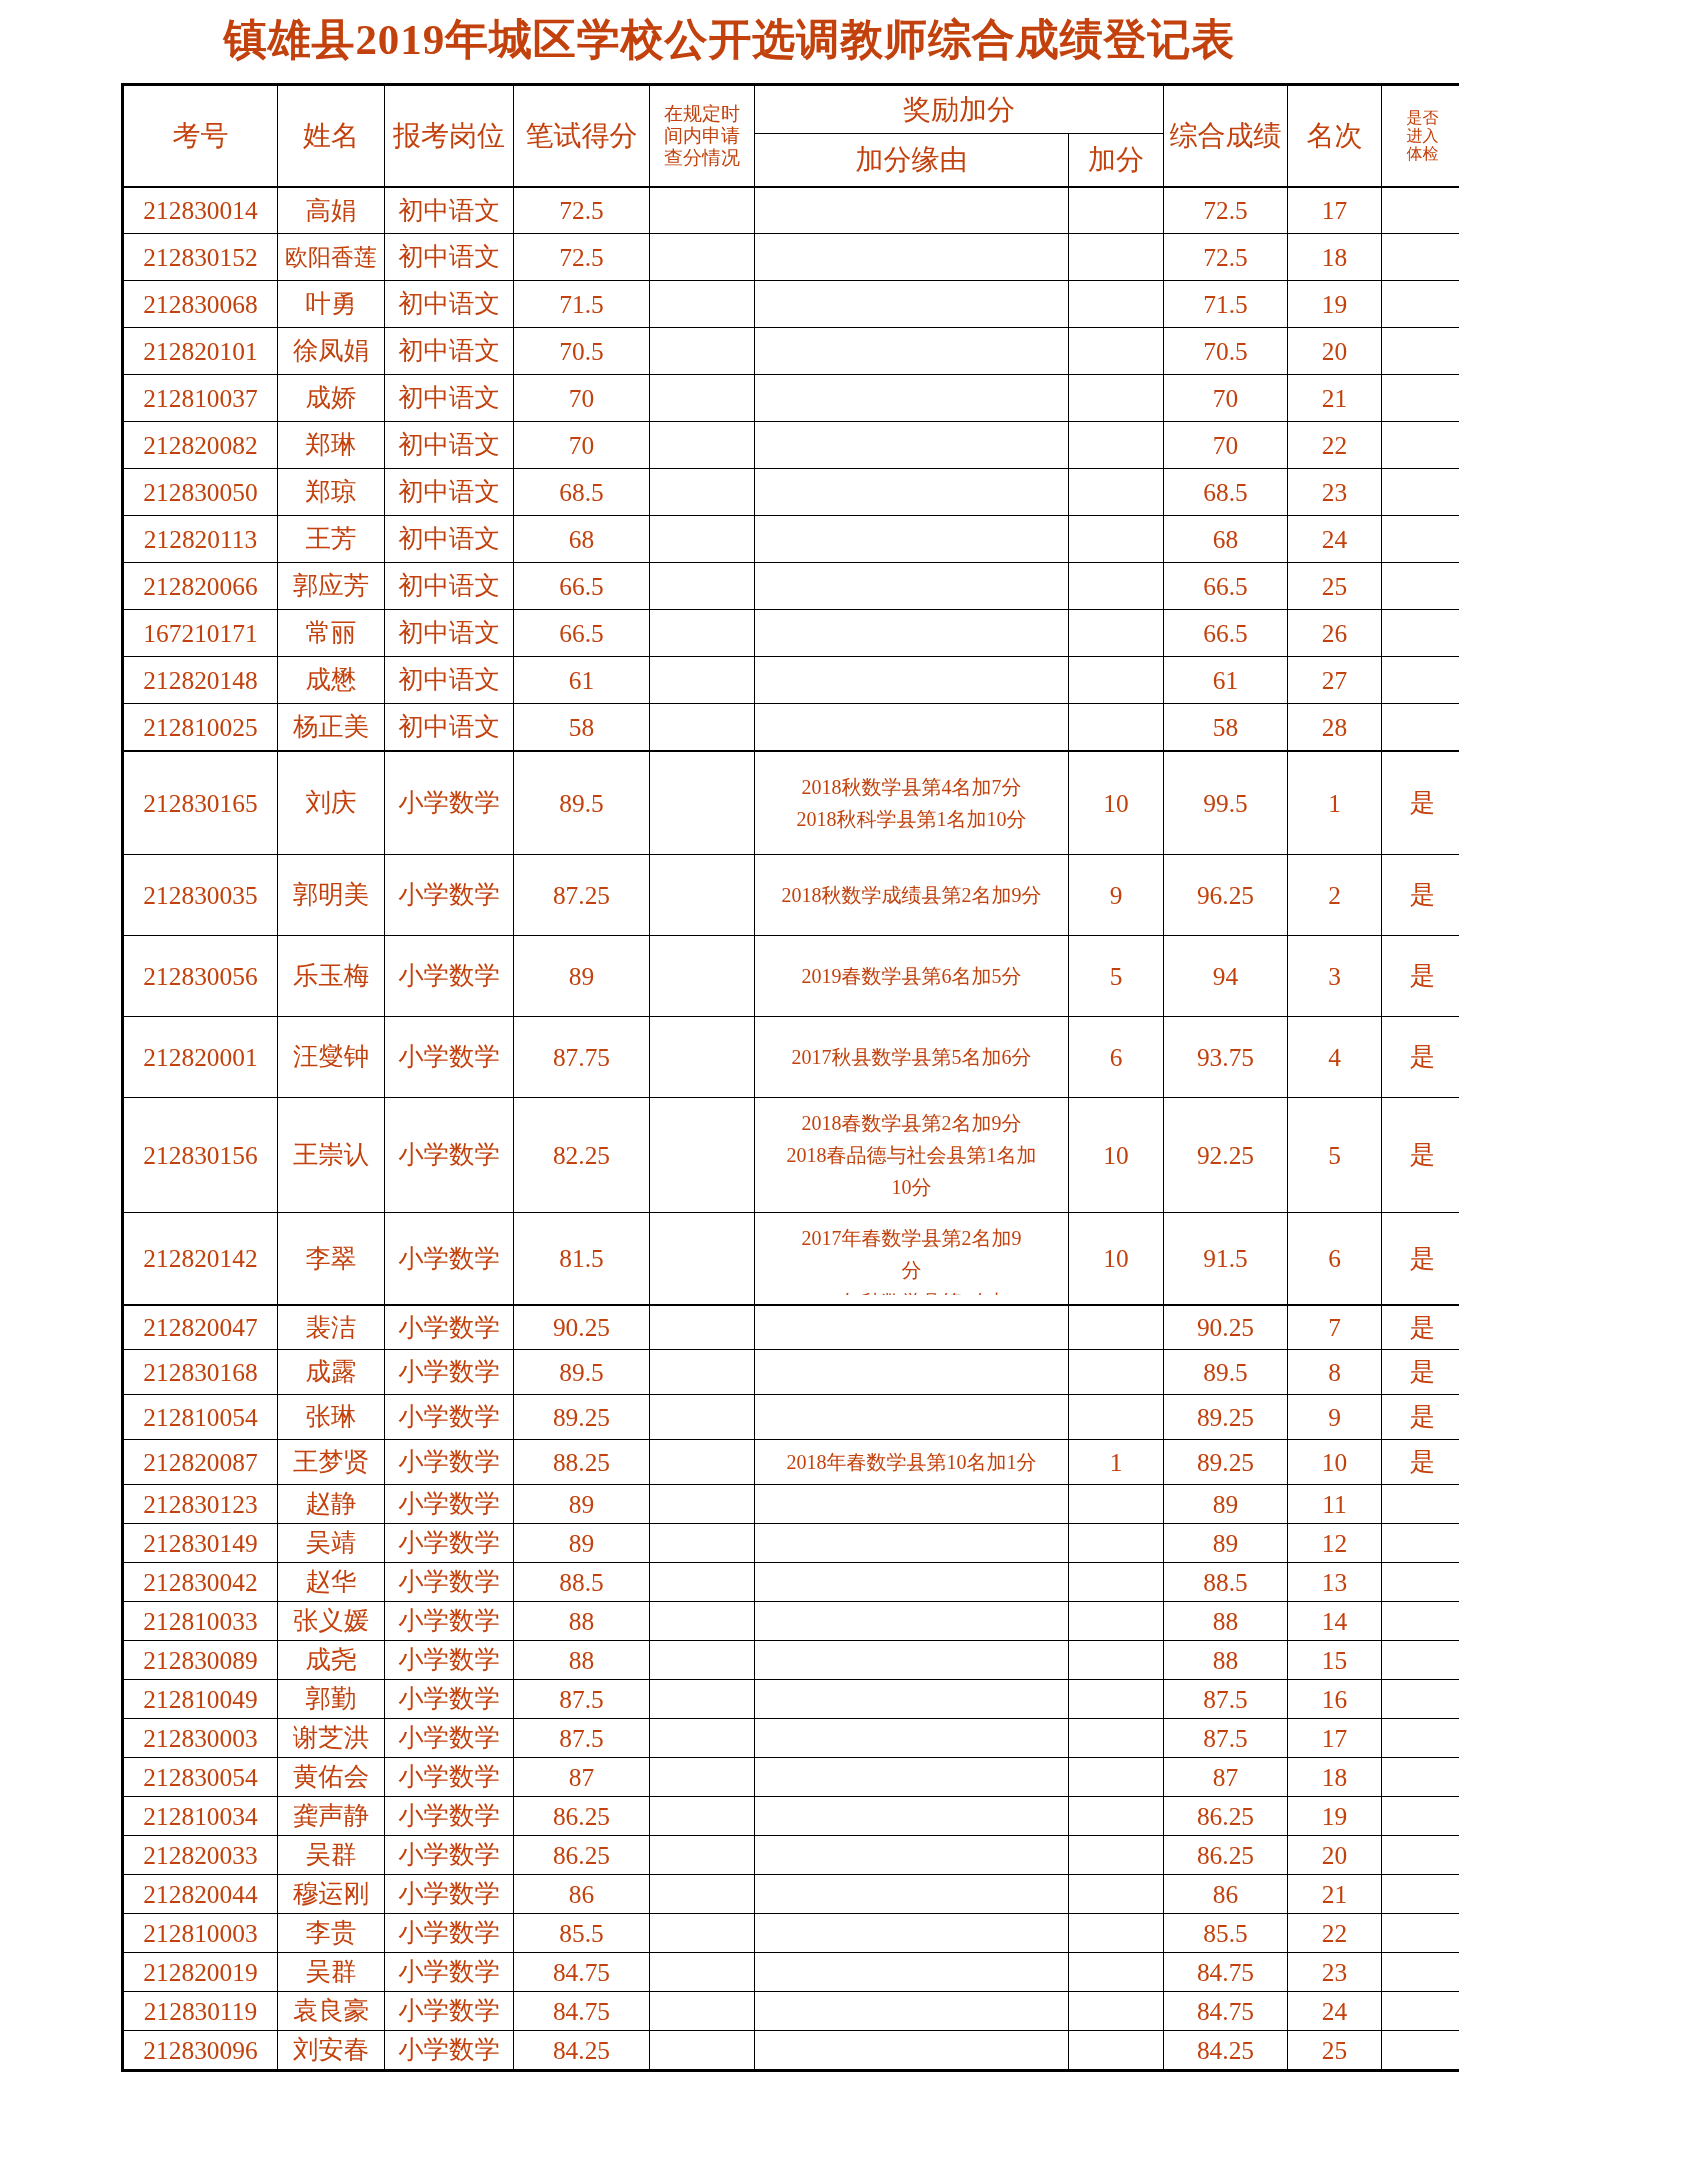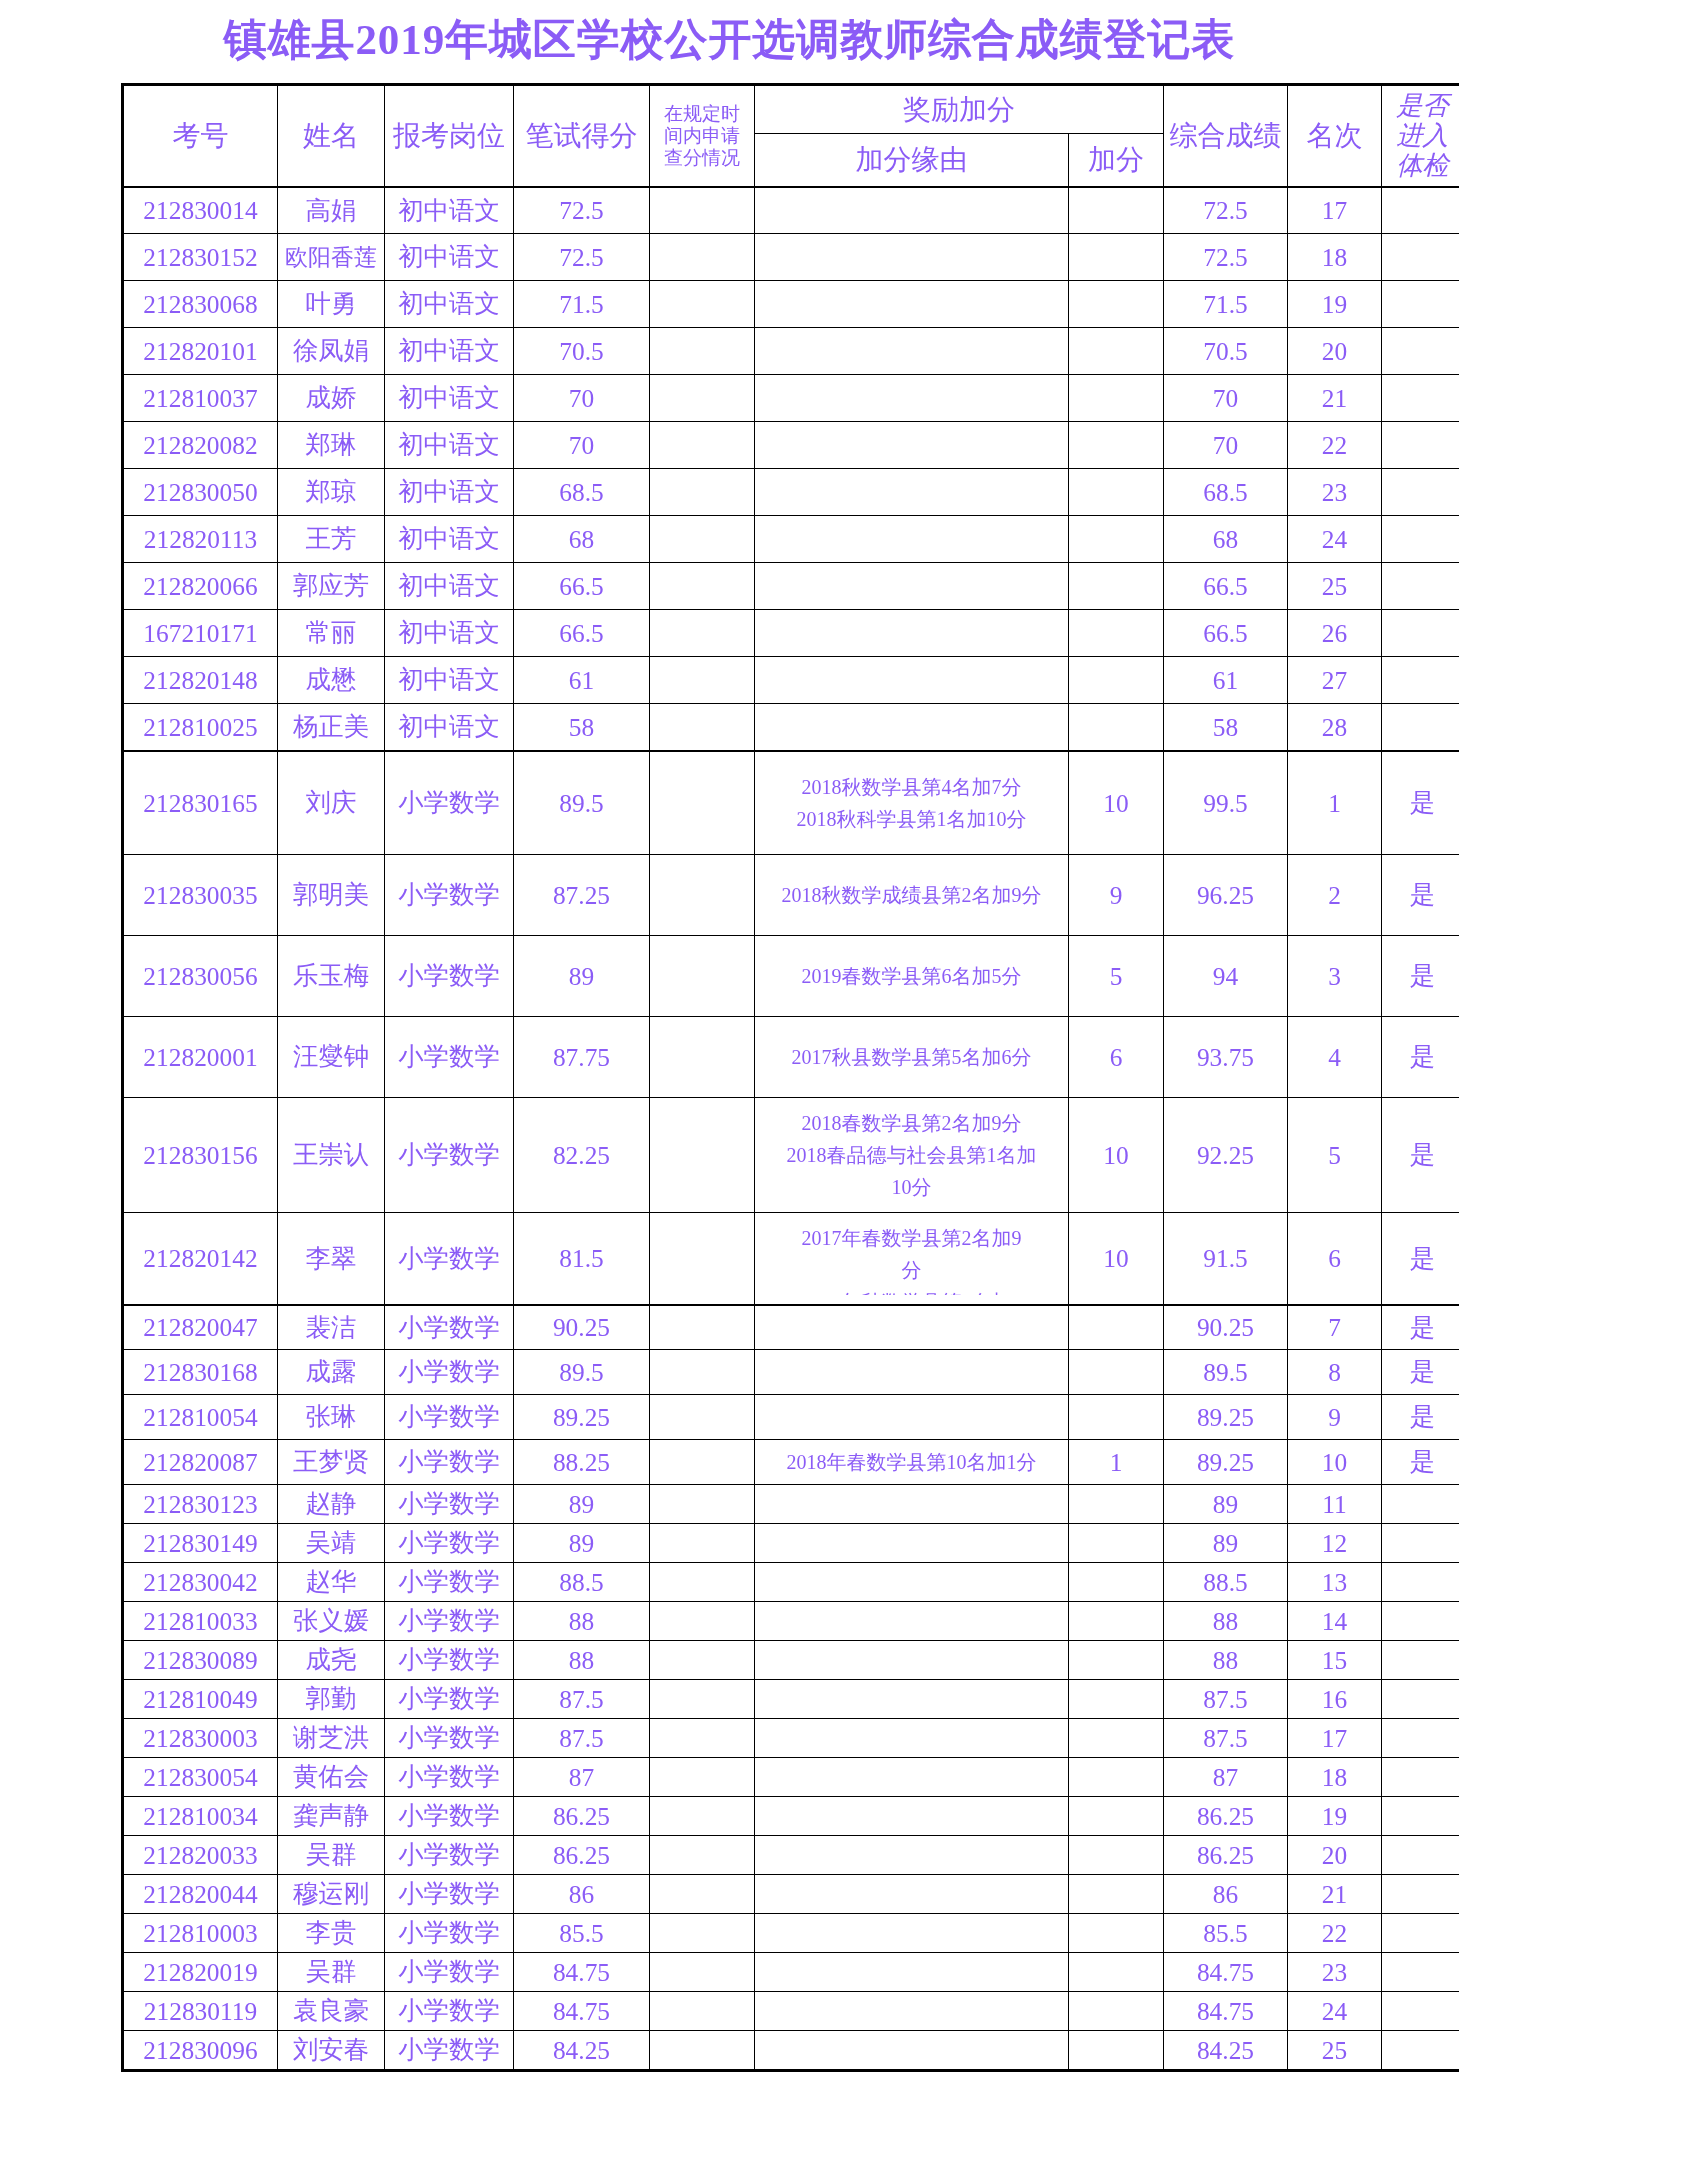--- a/index.html
+++ b/index.html
@@ -2,21 +2,21 @@
 <html style="font-size:15px"><head>
 <meta charset="utf-8">
 <style>
   html,body { margin:0; padding:0; background:#ffffff; }
   .page {
     position:relative;
     width:1459px;
     height:2181px;
     background:#ffffff;
     font-family:"Liberation Serif","DejaVu Serif",serif;
-    color:#8b5cf6;
+    color:#c2410c;
     overflow:hidden;
   }
   .page-title {
     padding-top:15px;
     text-align:center;
     font-size:43px;
     font-weight:bold;
     line-height:1.15;
     letter-spacing:0.9px;
   }
@@ -38,21 +38,21 @@
   thead th {
     font-weight:normal;
     font-size:28px;
     line-height:1.15;
   }
   thead tr:first-child { height:49px; }
   thead tr:last-child  { height:53px; }
   thead tr:last-child th,
   thead th[rowspan]    { border-bottom:2.8px solid #000; }
   th.hdr-check    { font-size:19px; white-space:pre-line; }
-  th.hdr-physical { font-size:26px; white-space:pre-line;font-style:italic; }
+  th.hdr-physical { font-size:16px; white-space:pre-line; }
   tbody td { font-size:25.4px; }
   tbody td.small-name { font-size:23px; padding-left:0.9px; padding-right:0.9px; }
   .reason {
     font-size:20px;
     line-height:32px;
     white-space:pre-line;
     text-align:center;
   }
   .reason.clip { max-height:73px; overflow:hidden; }
   tbody tr { height:47px; }

